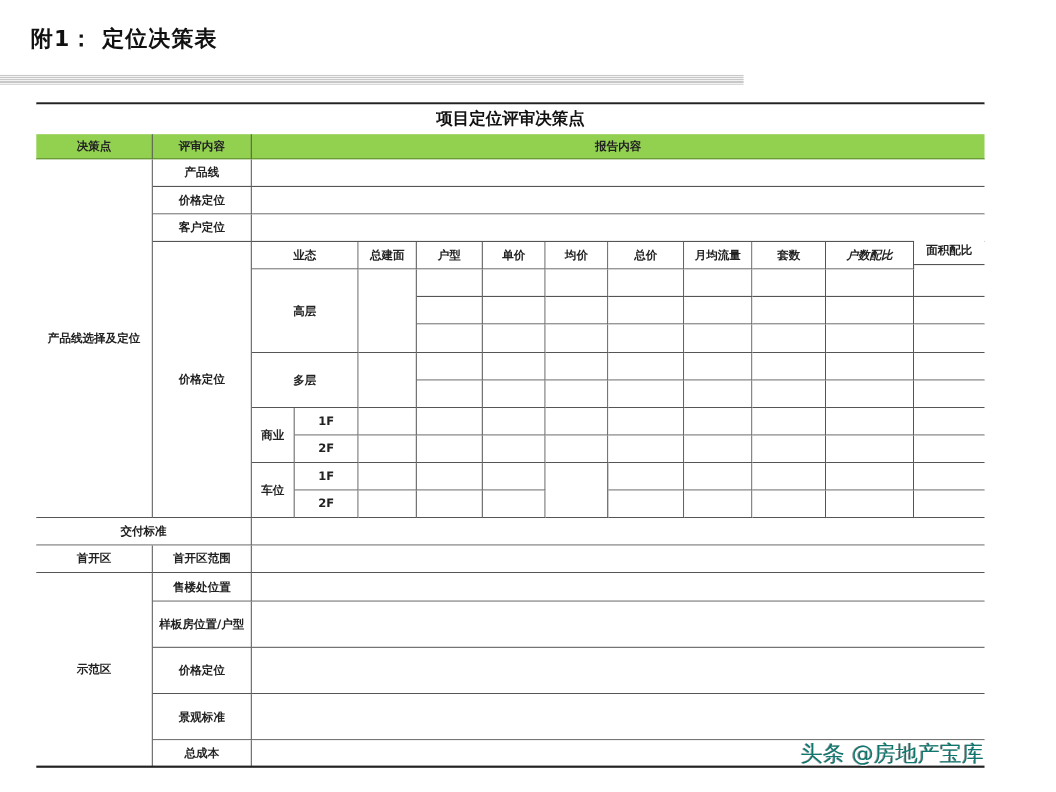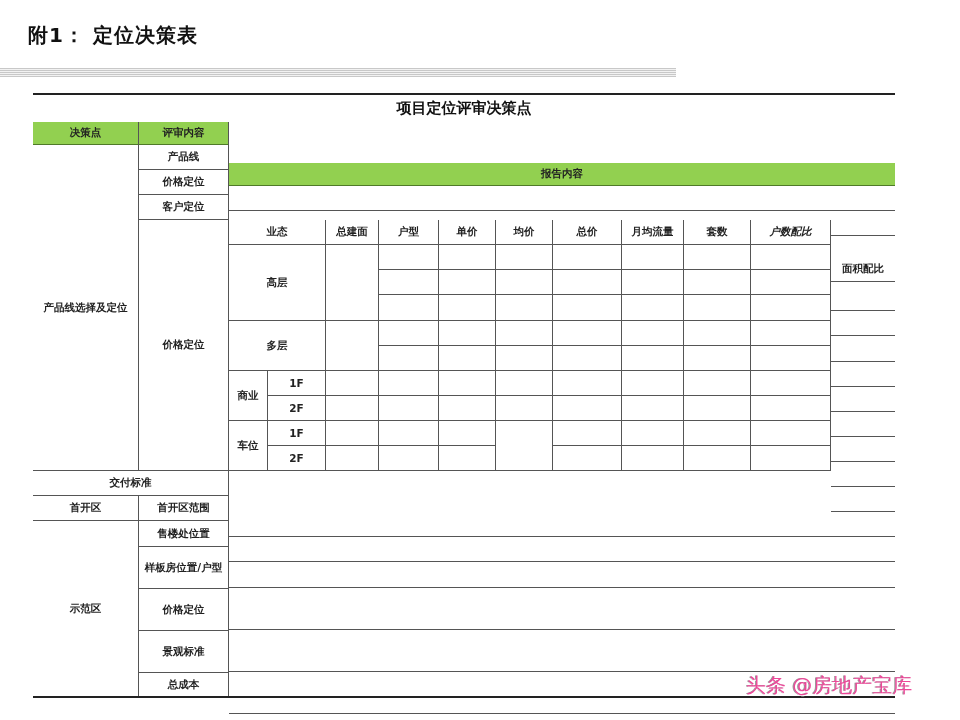--- a/index.html
+++ b/index.html
@@ -4,25 +4,25 @@
 <style>
   html, body { margin:0; padding:0; background:#ffffff; }
   body { width:960px; height:720px; position:relative; overflow:hidden;
          font-family:"DejaVu Sans","Liberation Sans",sans-serif; color:#111; }
   .page-title { position:absolute; left:28px; top:22px; font-size:20px; font-weight:bold; letter-spacing:1px; }
   .title-rule { position:absolute; left:0; top:68px; width:676px; height:9px;
     background:repeating-linear-gradient(to bottom,#c8c8c8 0px,#c8c8c8 1px,#f2f2f2 1px,#f2f2f2 2px); }
   .cell { position:absolute; box-sizing:border-box; display:flex; align-items:center; justify-content:center;
           font-size:10.5px; font-weight:bold; color:#222; border-right:1.5px solid #555; border-bottom:1.5px solid #555; background:#fff; }
   .cell.hdr { background:#92d050; border-bottom:1.5px solid #4f7a28; }
-  .cell.nr { border-right:none;margin-top:41px; }
+  .cell.nr { border-right:none; }
   .cell.tt { font-size:15px; color:#111; border-right:none; }
   .frame-top { position:absolute; left:33px; top:93px; width:862px; height:2px; background:#222; }
   .frame-bot { position:absolute; left:33px; top:696px; width:862px; height:2px; background:#222; }
-  .watermark { position:absolute; left:746px; top:672px; font-size:20px; color:#ec4899; letter-spacing:0px;
+  .watermark { position:absolute; left:728px; top:672px; font-size:20px; color:#0f766e; letter-spacing:0px;
                text-shadow:1px 1px 0 #fff,-1px 0 0 #999; }
 </style>
 </head>
 <body>
 
 <div class="page-title">附1： 定位决策表</div>
 <div class="title-rule"></div>
 
 <div>
   <div class="frame-top"></div>

